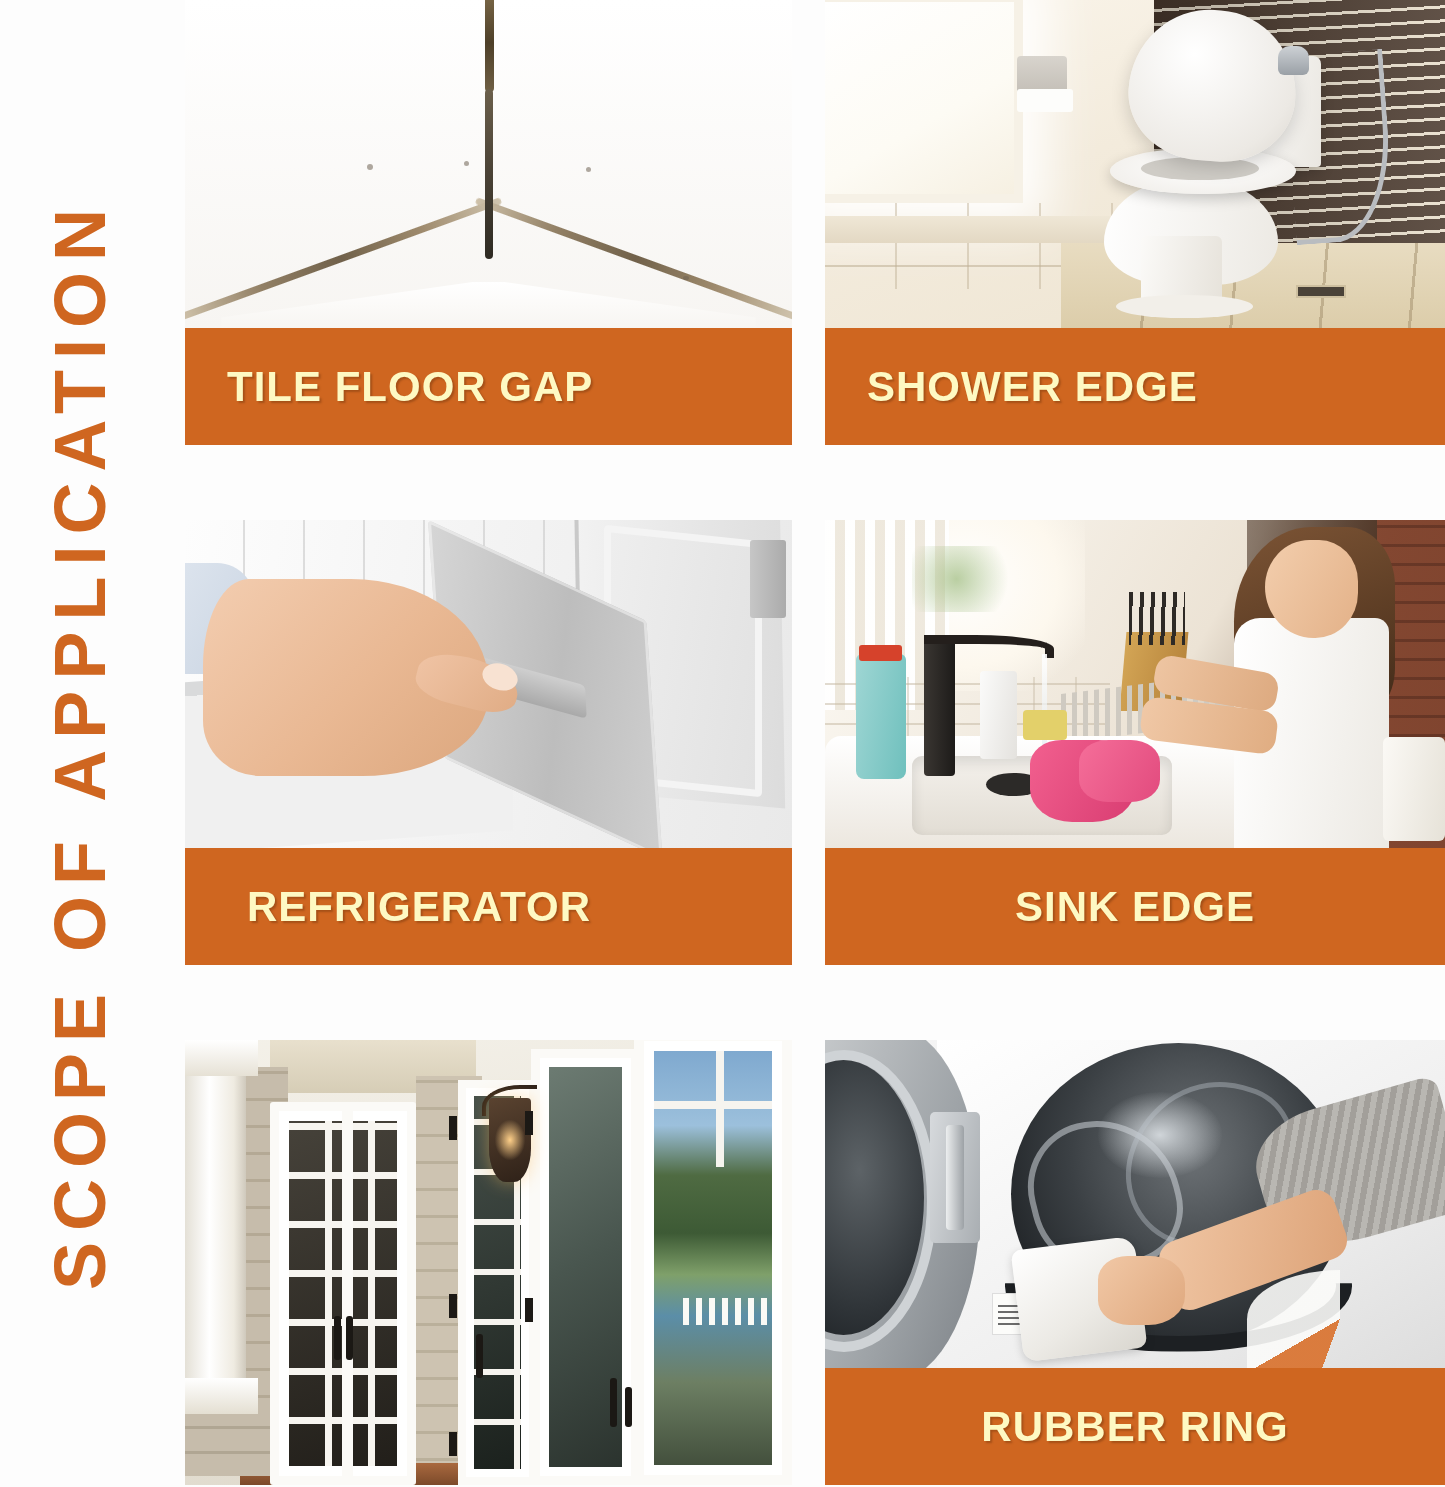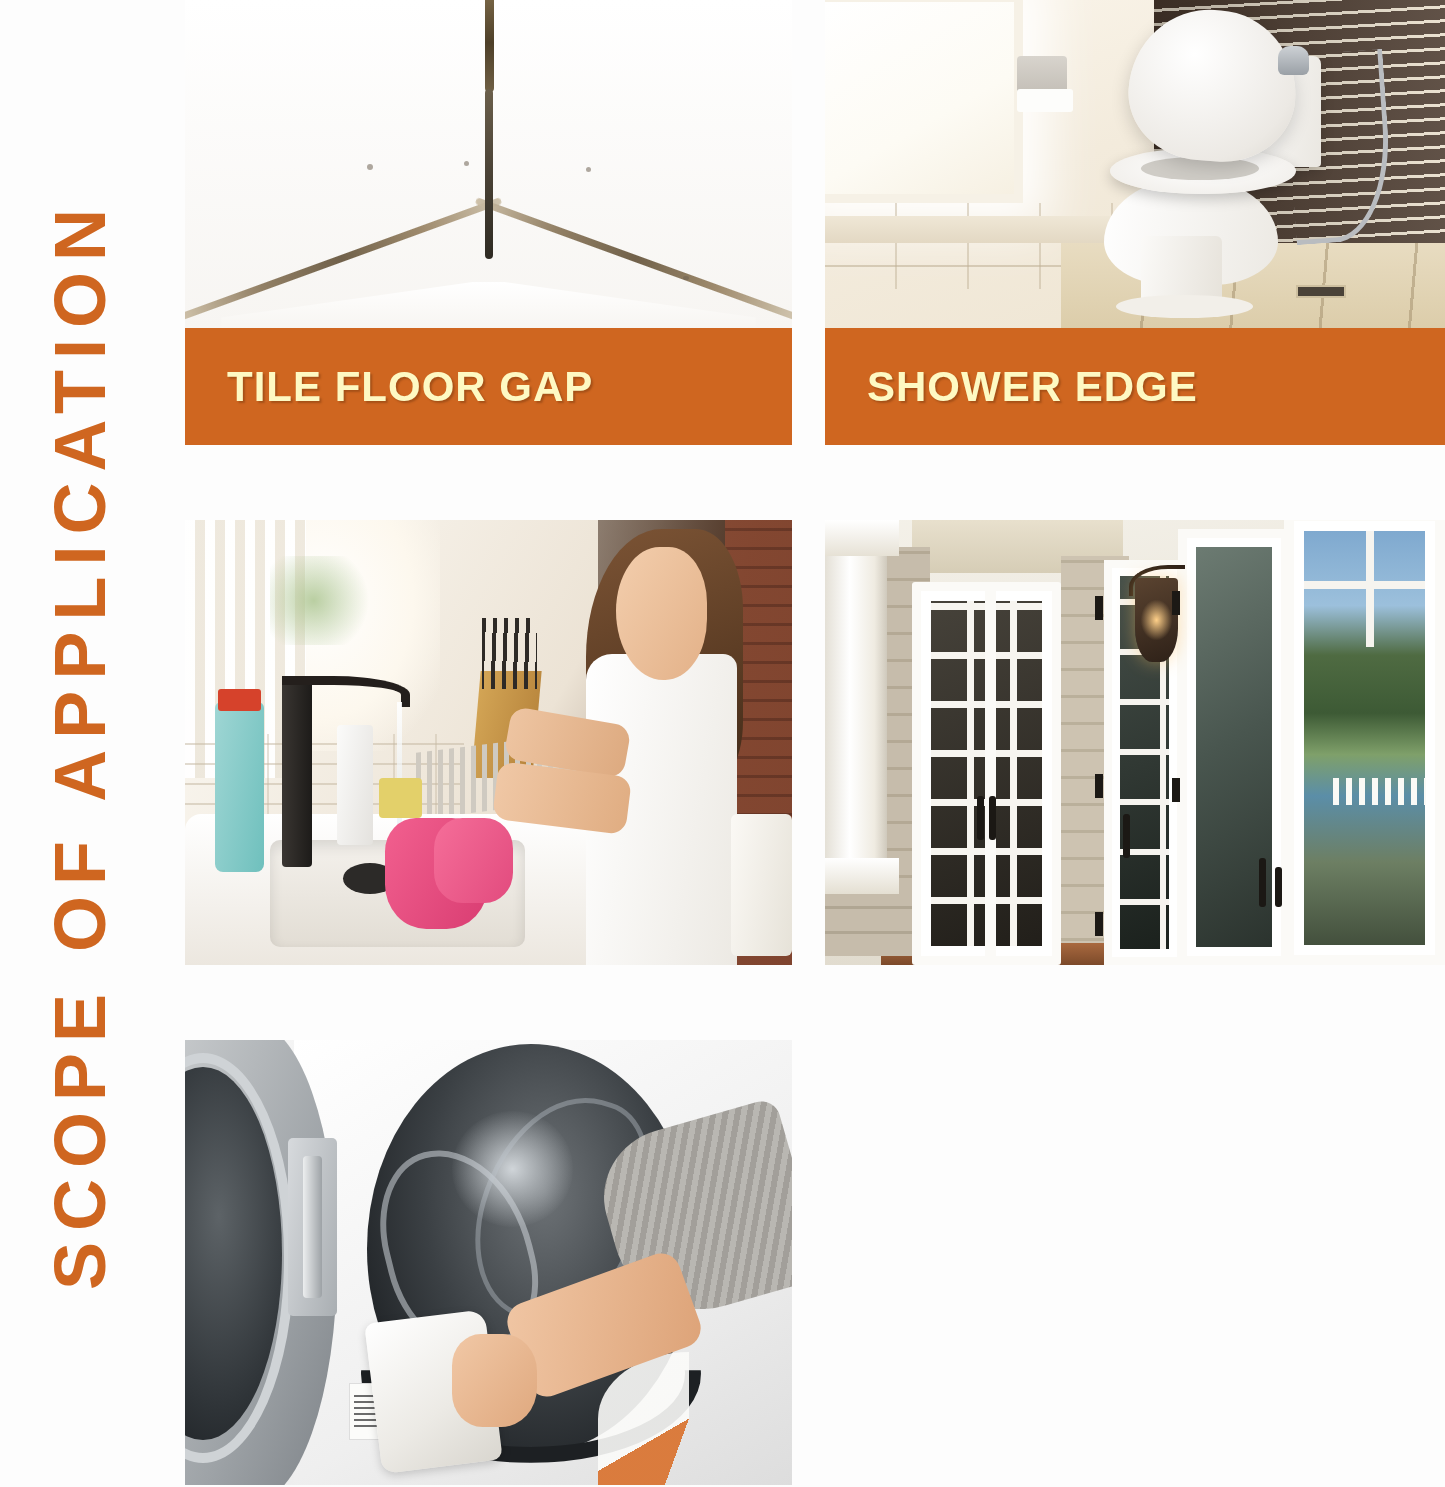--- a/index.html
+++ b/index.html
@@ -618,20 +618,37 @@
       <div class="seat"></div>
       <div class="seatHole"></div>
       <div class="lidOpen"></div>
       <div class="hose"></div>
       <div class="sprayHead"></div>
       <div class="drain"></div>
     </div>
     <div class="caption left">SHOWER EDGE</div>
   </div>
 
+  <div class="card">
+    <div class="photo ph-fridge">
+      <div class="bg"></div>
+      <div class="panelLines"></div>
+      <div class="counter"></div>
+      <div class="doorFrame"></div>
+      <div class="doorInner"></div>
+      <div class="hingeBar"></div>
+      <div class="gasket"></div>
+      <div class="gasketLip"></div>
+      <div class="cuff"></div>
+      <div class="hand"></div>
+      <div class="thumb"></div>
+      <div class="nail"></div>
+    </div>
+    <div class="caption pad-mid">REFRIGERATOR</div>
+  </div>
 
   <div class="card">
     <div class="photo ph-sink">
       <div class="bg"></div>
       <div class="darkRight"></div>
       <div class="brick"></div>
       <div class="windowGlow"></div>
       <div class="curtain"></div>
       <div class="plant"></div>
       <div class="backsplash"></div>
@@ -650,20 +667,21 @@
       <div class="sponge"></div>
       <div class="hair"></div>
       <div class="girlBody"></div>
       <div class="girlHead"></div>
       <div class="armB"></div>
       <div class="armF"></div>
       <div class="glove"></div>
       <div class="glove2"></div>
       <div class="stool"></div>
     </div>
+    <div class="caption center">SINK EDGE</div>
   </div>
 
   <div class="card">
     <div class="photo ph-door">
       <div class="bg"></div>
       <div class="soffit"></div>
       <div class="shingleL"></div>
       <div class="shingleM"></div>
       <div class="shingleM2"></div>
       <div class="porchFloor"></div>
@@ -715,15 +733,16 @@
       <div class="doorGlass"></div>
       <div class="hinge"></div>
       <div class="hingePin"></div>
       <div class="labelArc"></div>
       <div class="labelW"></div>
       <div class="cloth"></div>
       <div class="sleeve"></div>
       <div class="forearm"></div>
       <div class="fist"></div>
     </div>
+    <div class="caption center">RUBBER RING</div>
   </div>
 
 </div>
 
 </body></html>

